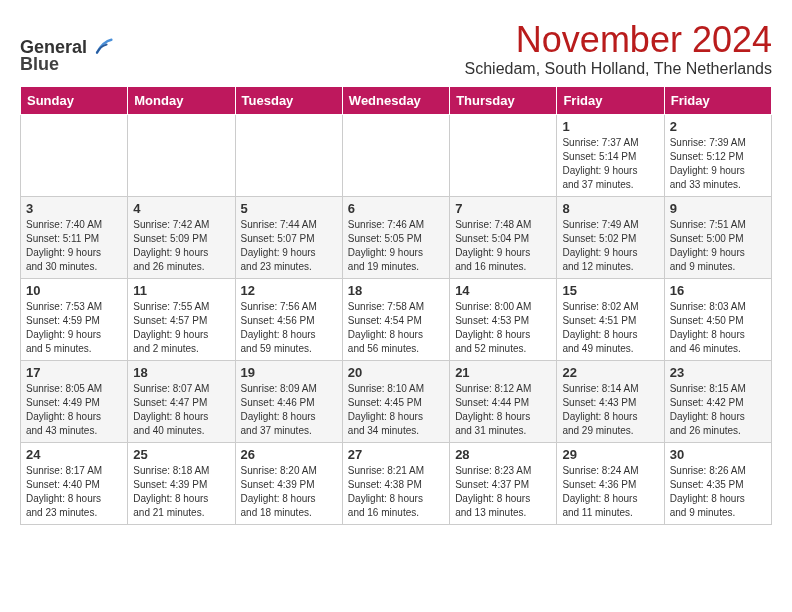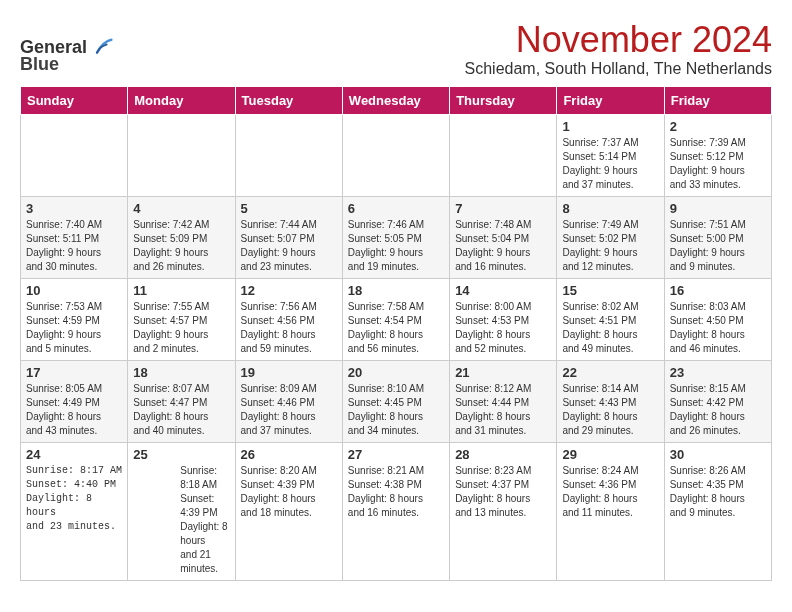--- a/index.html
+++ b/index.html
@@ -305,28 +305,28 @@
             <span class="day-num">23</span>
             <div class="cell-info" style="white-space: pre-line;">Sunrise: 8:15 AM
 Sunset: 4:42 PM
 Daylight: 8 hours
 and 26 minutes.</div>
           </td>
         </tr>
         <tr>
           <td>
             <span class="day-num">24</span>
-            <div class="cell-info" style="white-space: pre-line; font-family: Liberation Mono, monospace;">Sunrise: 8:17 AM
+            <div class="cell-info" style="white-space: pre-line;">Sunrise: 8:17 AM
 Sunset: 4:40 PM
 Daylight: 8 hours
 and 23 minutes.</div>
           </td>
           <td>
             <span class="day-num">25</span>
-            <div class="cell-info" style="white-space: pre-line; margin-left: 47px;">Sunrise: 8:18 AM
+            <div class="cell-info" style="white-space: pre-line;">Sunrise: 8:18 AM
 Sunset: 4:39 PM
 Daylight: 8 hours
 and 21 minutes.</div>
           </td>
           <td>
             <span class="day-num">26</span>
             <div class="cell-info" style="white-space: pre-line;">Sunrise: 8:20 AM
 Sunset: 4:39 PM
 Daylight: 8 hours
 and 18 minutes.</div>

